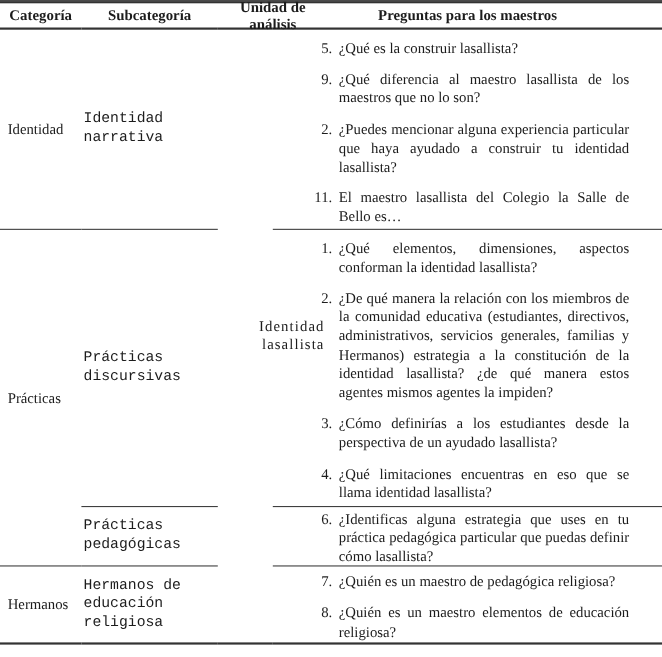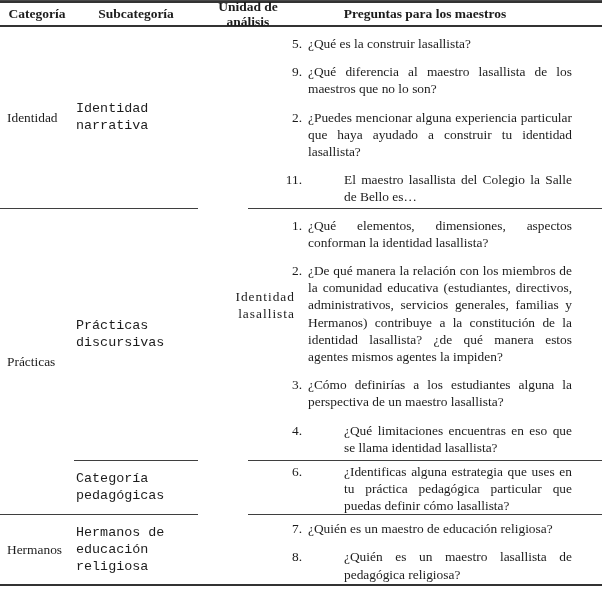--- a/index.html
+++ b/index.html
@@ -75,21 +75,21 @@
   td.qcell {
     vertical-align: top;
     padding: 8px 30px 0 32px;
   }
   tr.r3 td.qcell { padding-top: 2px; }
   tr.r4 td.qcell { padding-top: 5px; }
 
   .bt { border-top: 1px solid #3f3f3f; }
 
   .q { display: flex; margin-bottom: 11px; }
-  .q:last-child { margin-bottom: 0; gap: 36px; }
+  .q:last-child { margin-bottom: 0; }
   .qn { flex: 0 0 22px; text-align: right; margin-right: 6px; }
   .qt { flex: 1; text-align: justify; hyphens: auto; -webkit-hyphens: auto; }
 </style>
 </head>
 <body>
 
 <div class="page">
   <div class="top-rule"></div>
 
   <table class="paper-table">
@@ -153,58 +153,58 @@
         <td class="sub bt">
           <span>Prácticas discursivas</span>
         </td>
         <td class="qcell bt">
           <div class="q">
             <span class="qn">1.</span>
             <span class="qt">¿Qué elementos, dimensiones, aspectos conforman la identidad lasallista?</span>
           </div>
           <div class="q">
             <span class="qn">2.</span>
-            <span class="qt">¿De qué manera la relación con los miembros de la comunidad educativa (estudiantes, directivos, administrativos, servicios generales, familias y Hermanos) contribuye a la constitución de la identidad lasallista? ¿de qué manera estos agentes mismos agentes la impiden?</span>
+            <span class="qt">¿De qué manera la relación con los miembros de la comunidad educativa (estudiantes, directivos, administrativos, servicios generales, familias y Hermanos) estrategia a la constitución de la identidad lasallista? ¿de qué manera estos agentes mismos agentes la impiden?</span>
           </div>
           <div class="q">
             <span class="qn">3.</span>
-            <span class="qt">¿Cómo definirías a los estudiantes alguna la perspectiva de un maestro lasallista?</span>
+            <span class="qt">¿Cómo definirías a los estudiantes desde la perspectiva de un ayudado lasallista?</span>
           </div>
           <div class="q">
             <span class="qn">4.</span>
             <span class="qt">¿Qué limitaciones encuentras en eso que se llama identidad lasallista?</span>
           </div>
         </td>
       </tr>
 
       <tr class="r3">
         <td class="sub bt">
-          <span>Categoría pedagógicas</span>
+          <span>Prácticas pedagógicas</span>
         </td>
         <td class="qcell bt">
           <div class="q">
             <span class="qn">6.</span>
             <span class="qt">¿Identificas alguna estrategia que uses en tu práctica pedagógica particular que puedas definir cómo lasallista?</span>
           </div>
         </td>
       </tr>
 
       <tr class="r4">
         <td class="cat bt">
           <span>Hermanos</span>
         </td>
         <td class="sub bt">
           <span>Hermanos de educación religiosa</span>
         </td>
         <td class="qcell bt">
           <div class="q">
             <span class="qn">7.</span>
-            <span class="qt">¿Quién es un maestro de educación religiosa?</span>
+            <span class="qt">¿Quién es un maestro de pedagógica religiosa?</span>
           </div>
           <div class="q">
             <span class="qn">8.</span>
-            <span class="qt">¿Quién es un maestro lasallista de pedagógica religiosa?</span>
+            <span class="qt">¿Quién es un maestro elementos de educación religiosa?</span>
           </div>
         </td>
       </tr>
     </tbody>
   </table>
 </div>
 
 </body></html>

